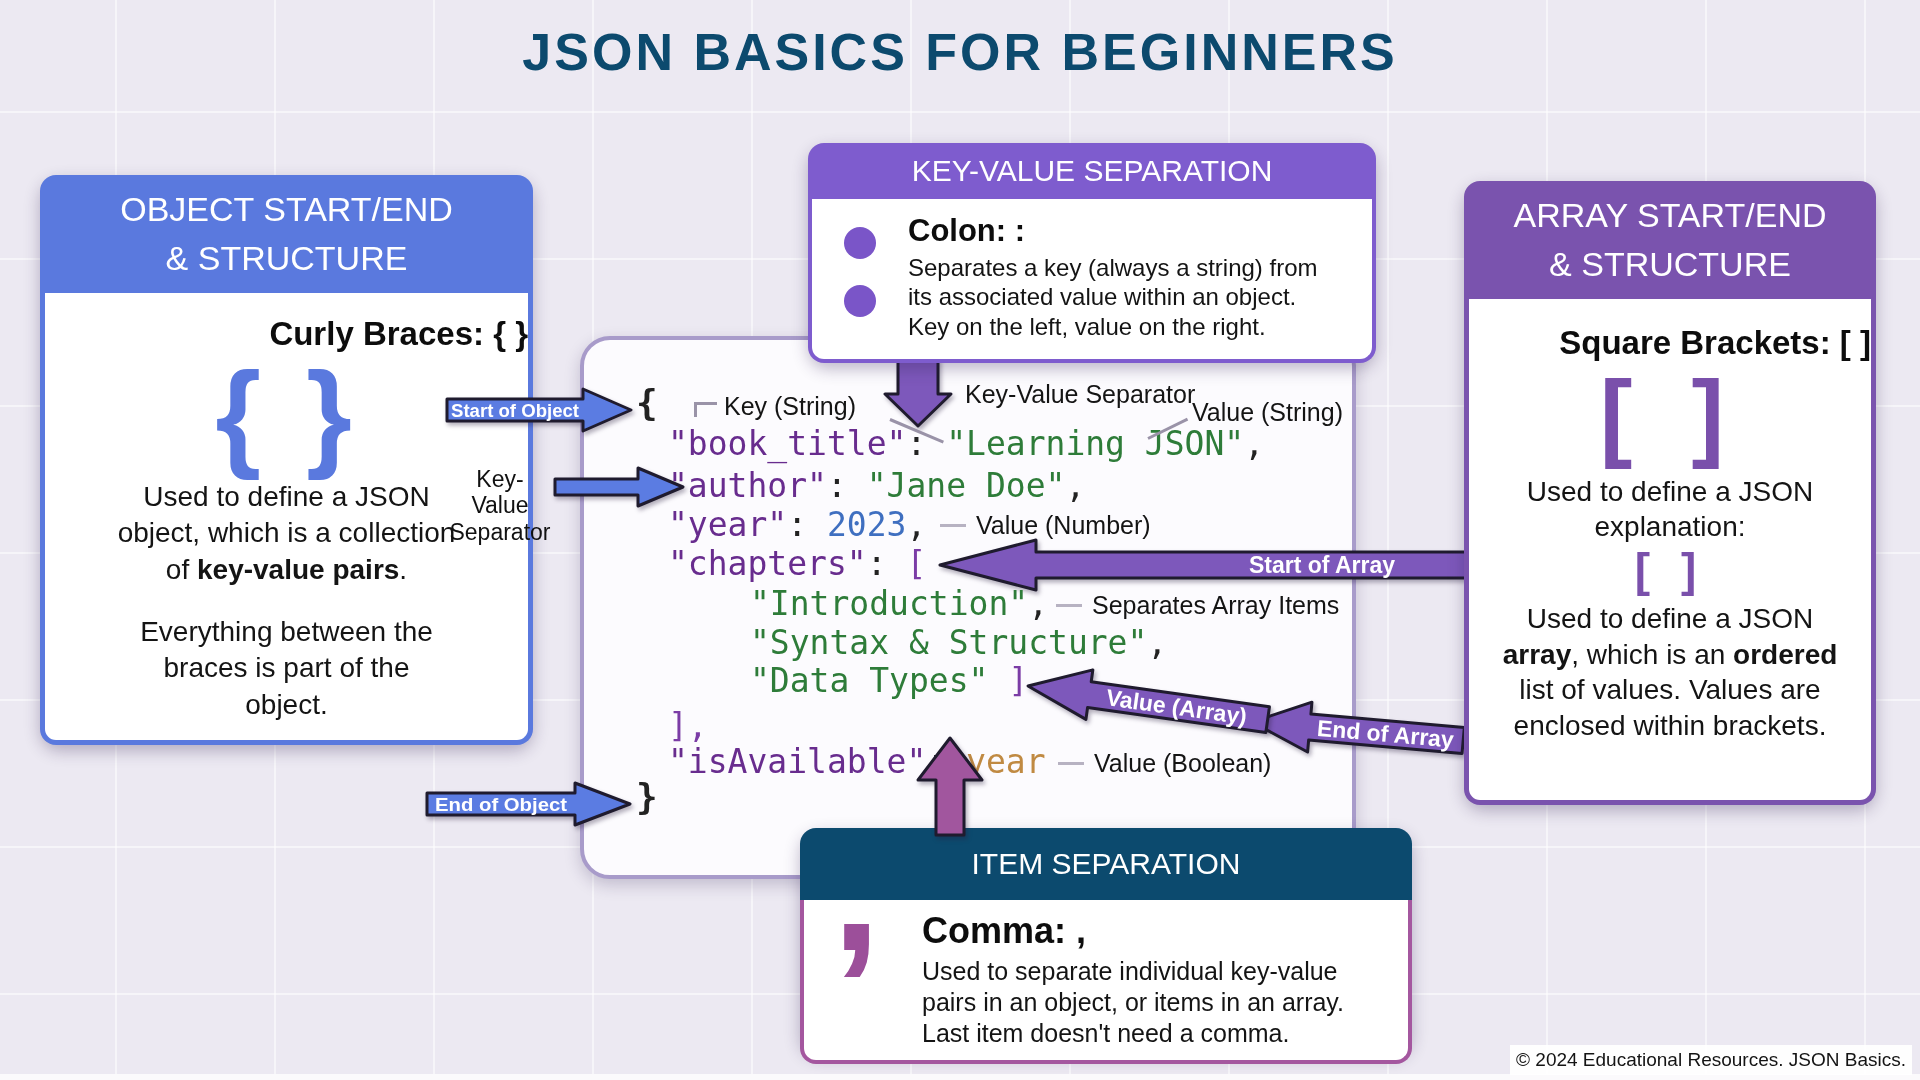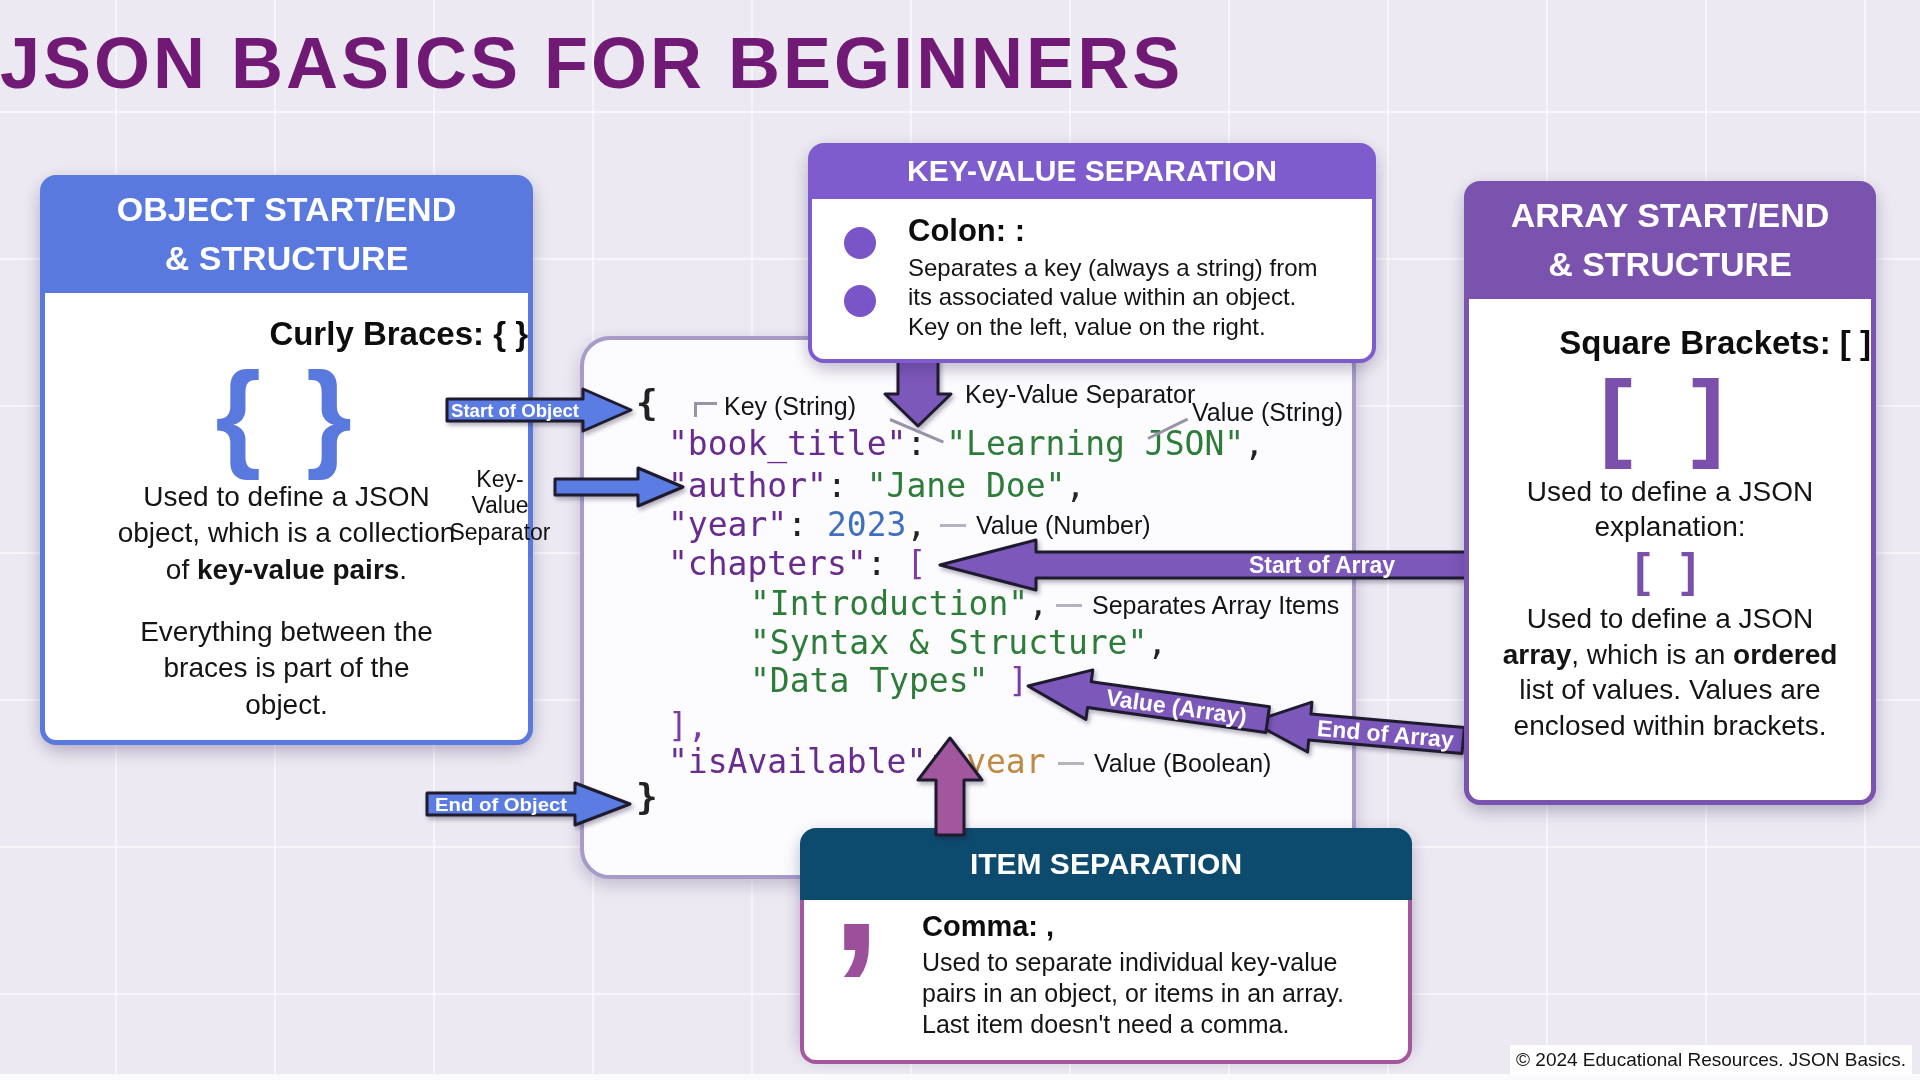--- a/index.html
+++ b/index.html
@@ -10,27 +10,27 @@
   }
   .bg{
     position:absolute;inset:0;z-index:0;
     background-image:
       linear-gradient(rgba(255,255,255,.55) 2px, transparent 2px),
       linear-gradient(90deg, rgba(255,255,255,.55) 2px, transparent 2px);
     background-size:159px 147px;
     background-position:-44px -36px;
   }
   .title{
-    position:absolute;top:22px;left:0;width:100%;z-index:2;
-    font-size:72px;font-weight:700;letter-spacing:3px;color:#701a75;
+    position:absolute;top:22px;left:0;width:100%;text-align:center;z-index:2;
+    font-size:52px;font-weight:700;letter-spacing:3px;color:#0c4a6e;
   }
   
   .panel{position:absolute;border-radius:20px;box-shadow:0 6px 16px rgba(45,30,80,.30);}
   .panel-header{
-    color:#fff;font-weight:700;text-align:center;white-space:pre-line;
+    color:#fff;font-weight:400;text-align:center;white-space:pre-line;
     display:flex;align-items:center;justify-content:center;
     border-radius:16px 16px 0 0;
   }
   .panel-body{background:#fff;border-radius:0 0 16px 16px;box-sizing:border-box;}
   .subtitle{font-weight:700;color:#0d0d0d;text-align:right;}
   .para{color:#141414;text-align:center;white-space:pre-line;}
   
   .obj-header{background:#5a79de;height:118px;font-size:34px;line-height:1.45;}
   .obj-body{border:5px solid #5a79de;border-top:none;height:452px;padding-top:22px;}
   .brace-glyph{font-size:118px;font-weight:700;color:#5a79de;text-align:center;
@@ -218,21 +218,21 @@
   </div>
 </div>
 
 <div class="panel z4" style="left:800px;top:828px;width:612px;height:224px">
   <div class="panel-header item-header">ITEM SEPARATION</div>
   <div class="panel-body item-body">
     <div class="comma-col">
         <span>,</span>
       </div>
     <div class="item-text">
-      <div class="subtitle" style="font-size:29px;text-align:left">Comma: ,</div>
+      <div class="subtitle" style="font-size:36px;text-align:left">Comma: ,</div>
       <div class="para" style="font-size:25px;line-height:1.24;margin-top:4px">Used to separate individual key-value
 pairs in an object, or items in an array.
 Last item doesn't need a comma.</div>
     </div>
   </div>
 </div>
 
 <div class="bottom-strip"></div>
 <div class="copyright">© 2024 Educational Resources. JSON Basics.</div>
 

